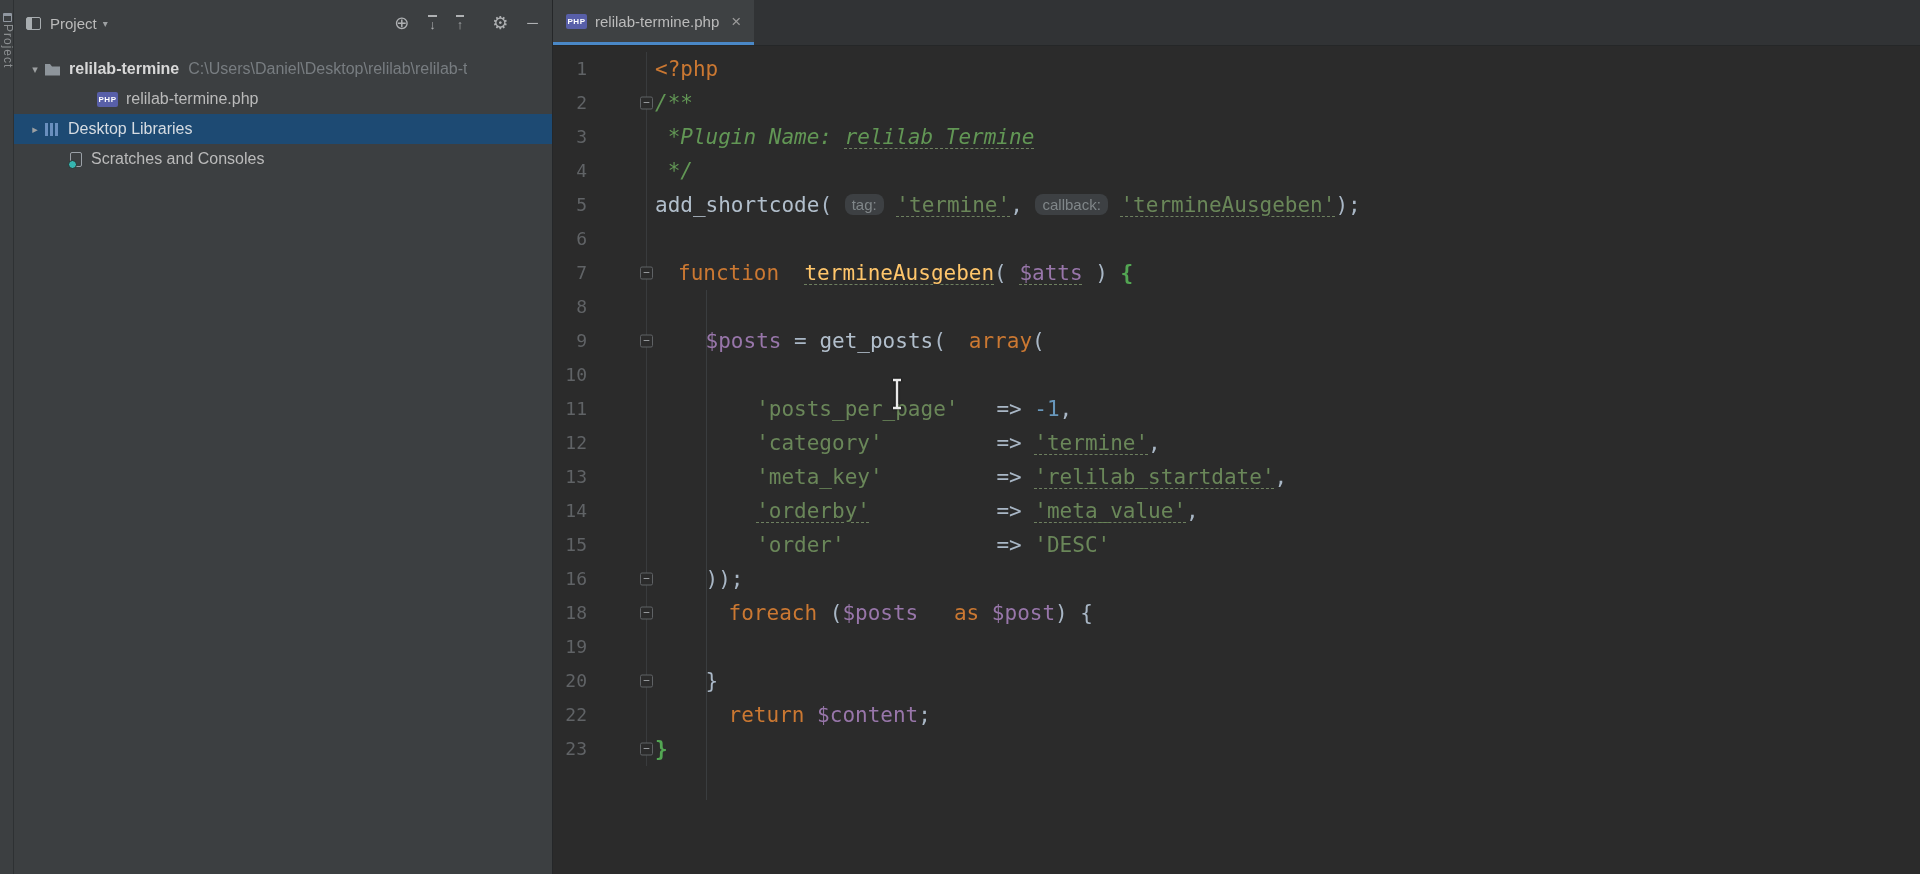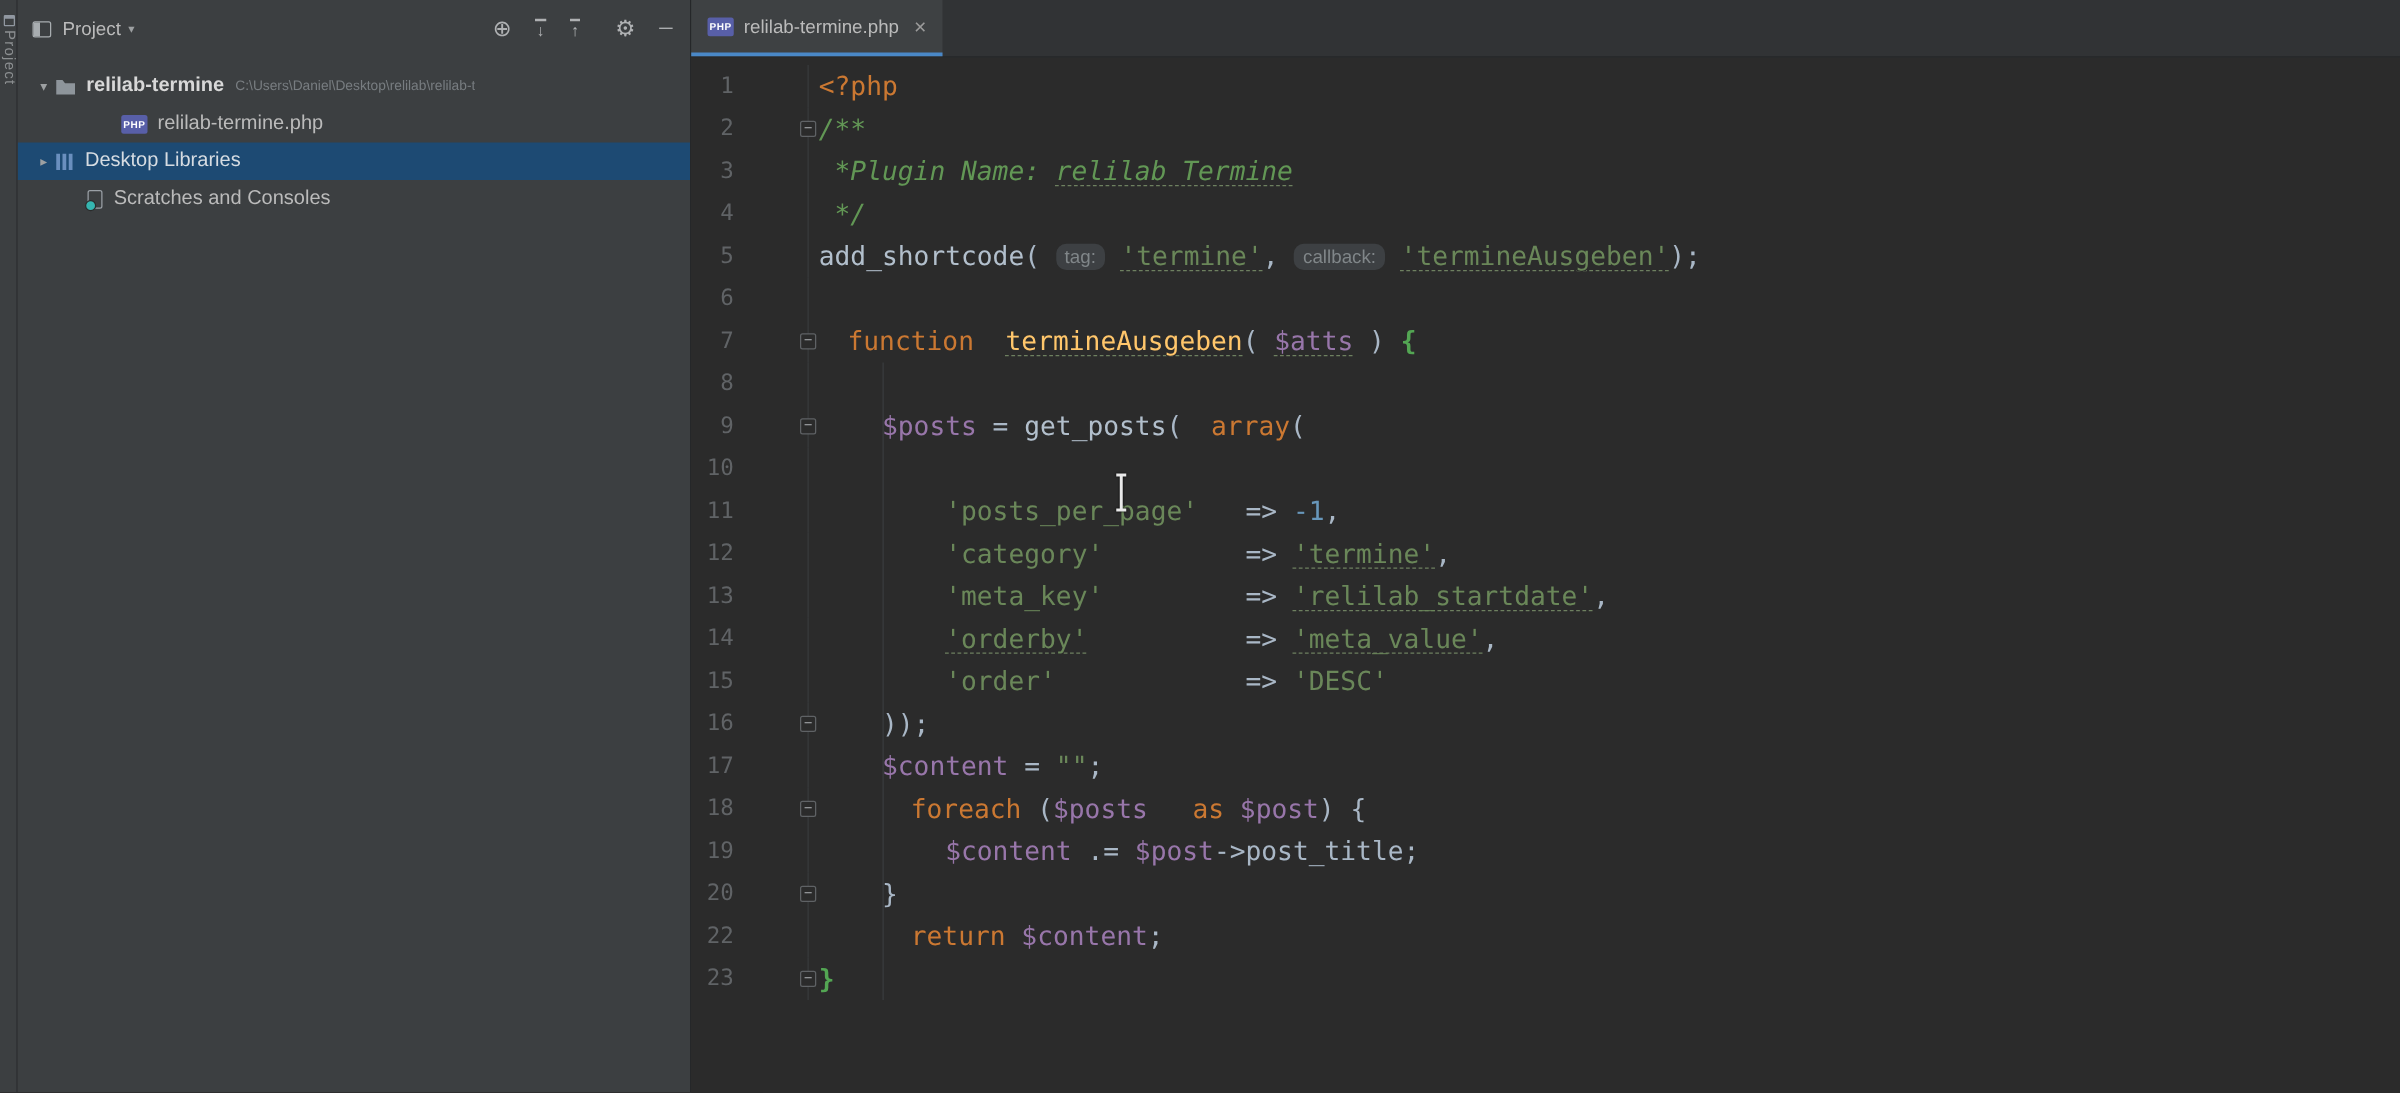--- a/index.html
+++ b/index.html
@@ -51,21 +51,21 @@
 
   .tree { padding-top:8px; font-size:16px; color:#BBBBBB; }
   .tree-row {
     height:30px; display:flex; align-items:center;
     white-space:nowrap; overflow:hidden; cursor:default;
   }
   .tree-row.selected { background:#1d4a73; color:#D6DCE2; }
   .chev { width:18px; color:#9DA0A2; font-size:11px; text-align:center; flex-shrink:0; }
   .ico-folder { margin-right:8px; flex-shrink:0; display:inline-flex; }
   .root-label { font-weight:bold; color:#D8D8D8; }
-  .root-path { color:#787D81; margin-left:9px; font-size:11px; overflow:hidden; }
+  .root-path { color:#787D81; margin-left:9px; font-size:16px; overflow:hidden; }
   .php-badge {
     display:inline-block; min-width:21px; height:15px; background:#585FA8; color:#FFFFFF;
     font-size:8px; font-weight:bold; text-align:center; line-height:15px;
     border-radius:2px; margin-right:8px; flex-shrink:0; letter-spacing:.5px;
   }
   .ico-lib { width:15px; height:13px; position:relative; margin-right:9px; flex-shrink:0; }
   .ico-lib i {
     position:absolute; top:0; left:1px; width:3px; height:13px; background:#6A8FBE;
     box-shadow:5px 0 0 #6A8FBE, 10px 0 0 #6A8FBE;
   }
@@ -286,35 +286,29 @@
             <div class="code-text"><span class="tk-txt">        </span><span class="tk-str">'order'</span><span class="tk-txt">            =&gt; </span><span class="tk-str">'DESC'</span></div>
           </div>
           <div class="code-line">
             <div class="gutter-num">16</div>
             <div class="fold-col">
               <span class="fold-m">−</span>
             </div>
             <div class="code-text"><span class="tk-txt">    ));</span></div>
           </div>
           <div class="code-line">
-            <div class="gutter-num">17</div>
-            <div class="fold-col"></div>
-            <div class="code-text"><span class="tk-txt">    </span><span class="tk-var">$content</span><span class="tk-txt"> = </span><span class="tk-str">""</span><span class="tk-txt">;</span></div>
-          </div>
-          <div class="code-line">
             <div class="gutter-num">18</div>
             <div class="fold-col">
               <span class="fold-m">−</span>
             </div>
             <div class="code-text"><span class="tk-txt">    </span><span class="tk-kw">foreach</span><span class="tk-txt"> (</span><span class="tk-var">$posts</span><span class="tk-txt"> </span><span class="tk-kw">as</span><span class="tk-txt"> </span><span class="tk-var">$post</span><span class="tk-txt">) {</span></div>
           </div>
           <div class="code-line">
             <div class="gutter-num">19</div>
             <div class="fold-col"></div>
-            <div class="code-text"><span class="tk-txt">        </span><span class="tk-var">$content</span><span class="tk-txt"> .= </span><span class="tk-var">$post</span><span class="tk-txt">-&gt;post_title;</span></div>
           </div>
           <div class="code-line">
             <div class="gutter-num">20</div>
             <div class="fold-col">
               <span class="fold-m">−</span>
             </div>
             <div class="code-text"><span class="tk-txt">    }</span></div>
           </div>
           <div class="code-line">
             <div class="gutter-num">22</div>

